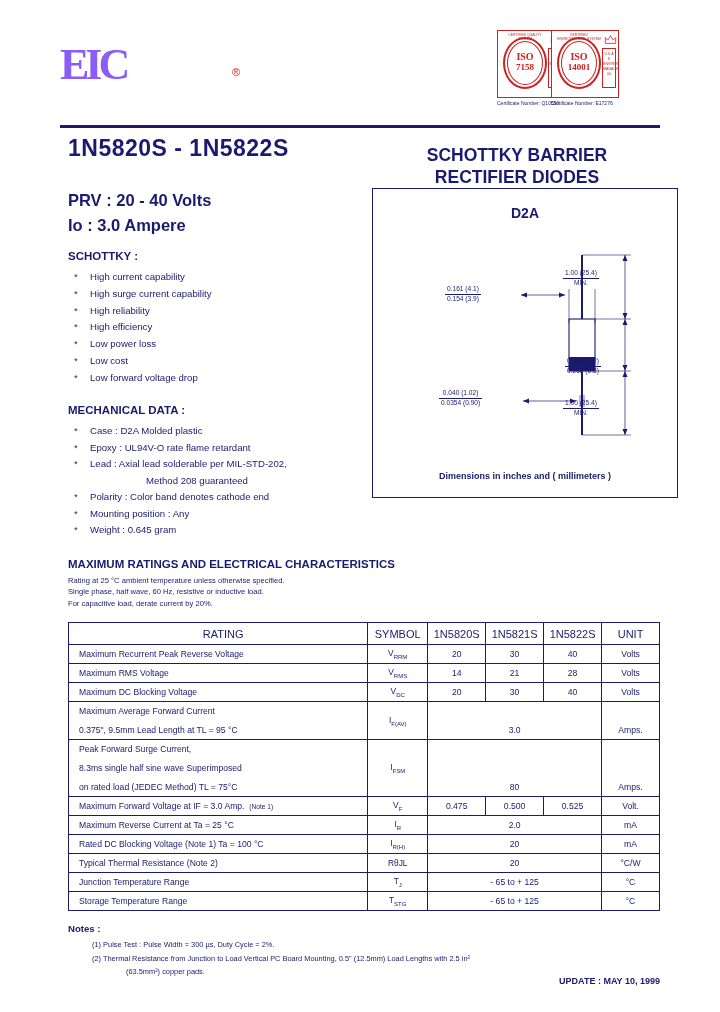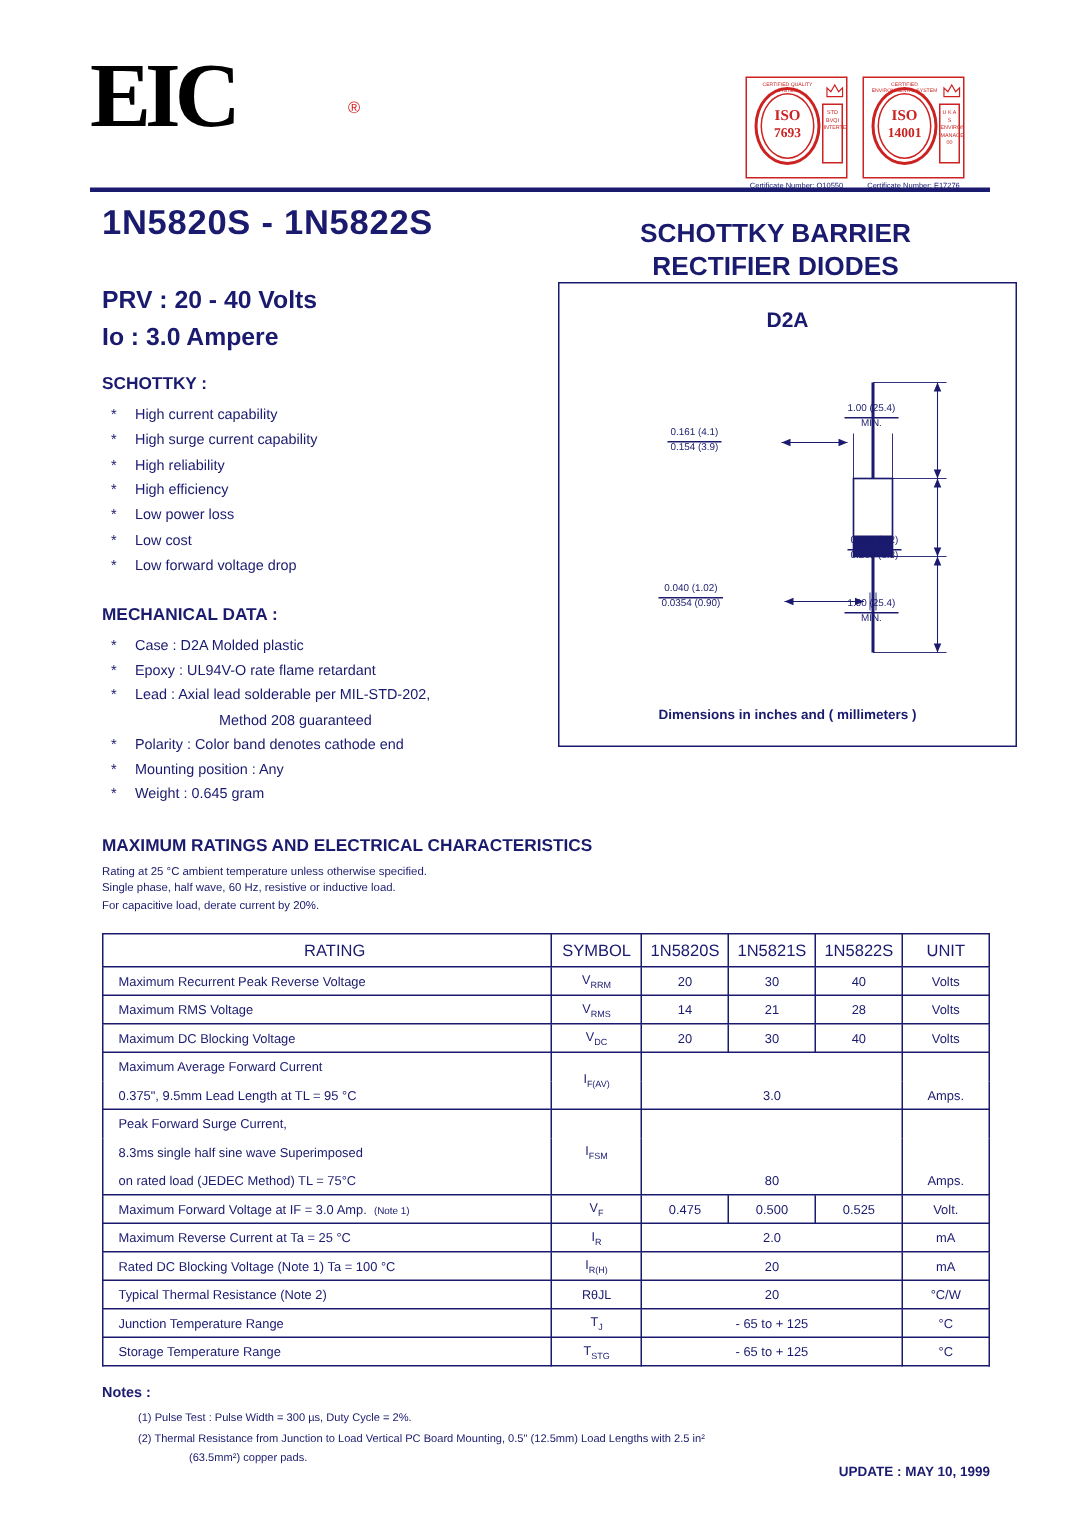--- a/index.html
+++ b/index.html
@@ -20,45 +20,44 @@
   }
 
   
   .logo {
     position: absolute;
     left: 60px; top: 34px;
     width: 200px; height: 62px;
   }
   .logo-text {
     font-family: "Liberation Serif", serif;
-    font-size: 61px;
+    font-size: 44px;
     font-weight: bold;
     letter-spacing: -4px;
-    color: #000000;
+    color: #8b5cf6;
     line-height: 62px;
   }
   .logo-reg {
     position: absolute;
     left: 172px; top: 32px;
     font-size: 11px;
     color: #d82020;
   }
 
   .certs {
     position: absolute;
     left: 497px; top: 30px;
     display: flex;
     gap: 10px;
   }
   .cert {
-    width: 68px;
+    width: 44px;
     font-size: 4.6px;
     color: #1a1a6e;
     text-align: center;
-    margin-top: 21px;
   }
   .cert-box {
     position: relative;
     width: 68px; height: 68px;
     border: 1px solid #cc2222;
     overflow: hidden;
     background: #fff;
   }
   .cert-ring {
     position: absolute;
@@ -302,21 +301,21 @@
     <div class="logo-reg">®</div>
   </div>
 
   <div class="certs">
     <div class="cert">
       <div class="cert-box">
         <div class="cert-ring"></div>
         <div class="cert-ring2"></div>
         <div class="cert-arc">CERTIFIED QUALITY SYSTEM</div>
         <div class="cert-iso">ISO</div>
-        <div class="cert-num-txt">7693</div>
+        <div class="cert-num-txt">7158</div>
         <svg class="cert-crown" viewBox="0 0 20 16">
           <path d="M2 14 L2 5 L6 9 L10 2 L14 9 L18 5 L18 14 Z" fill="none" stroke="#cc2222" stroke-width="1.2"></path>
         </svg>
         <div class="cert-side">STD BVQI INTERTEK</div>
       </div>
       <div class="cert-caption">Certificate Number: Q10550</div>
     </div>
     <div class="cert">
       <div class="cert-box">
         <div class="cert-ring"></div>

